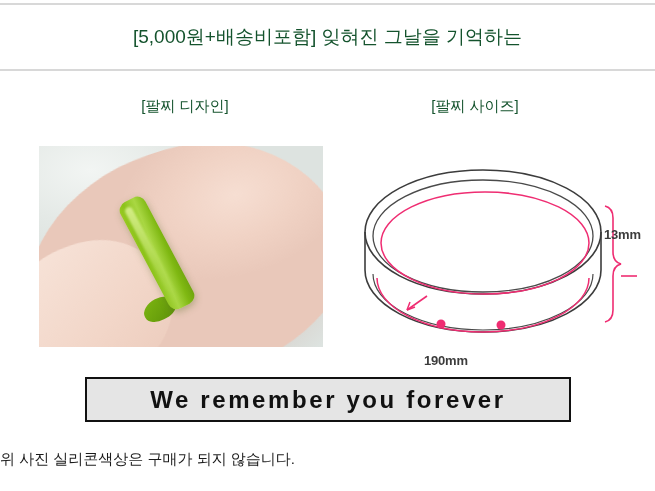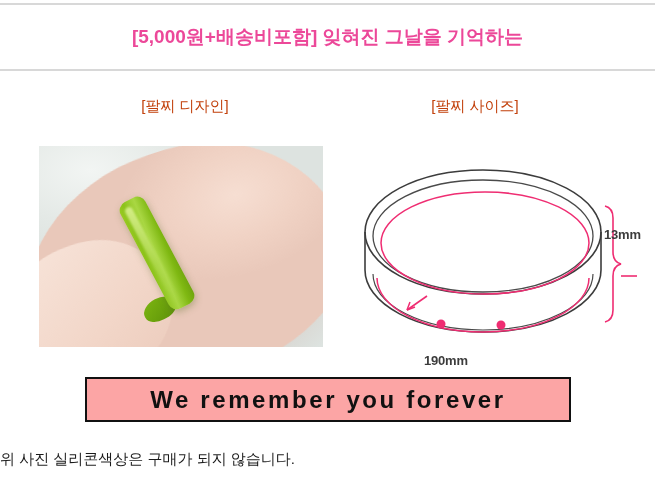--- a/index.html
+++ b/index.html
@@ -27,33 +27,33 @@
     border-top: 2px solid #d8d8d8;
     border-bottom: 2px solid #d8d8d8;
     box-sizing: border-box;
     display: flex;
     flex-direction: column;
     align-items: center;
     justify-content: center;
   }
   .title-line {
     font-size: 19px;
-    font-weight: bold;
+    font-weight: normal;
     line-height: 26px;
     letter-spacing: 0px;
-    color: #ec4899;
+    color: #14532d;
     text-align: center;
     white-space: nowrap;
   }
 
   
   .caption {
     position: absolute;
     font-size: 15px;
-    color: #c2410c;
+    color: #14532d;
     line-height: 20px;
     text-align: center;
     white-space: nowrap;
   }
   .caption-left  { left: 110px; top: 96px; width: 150px; }
   .caption-right { left: 400px; top: 96px; width: 150px; }
 
   
   .photo {
     position: absolute;
@@ -162,21 +162,21 @@
 
   
   .slogan-box {
     position: absolute;
     left: 85px;
     top: 377px;
     width: 486px;
     height: 45px;
     box-sizing: border-box;
     border: 2px solid #111111;
-    background: #fca5a5;
+    background: #e5e5e5;
     display: flex;
     align-items: center;
     justify-content: center;
   }
   .slogan-text {
     font-size: 24px;
     font-weight: bold;
     letter-spacing: 2.6px;
     color: #111111;
     white-space: nowrap;

